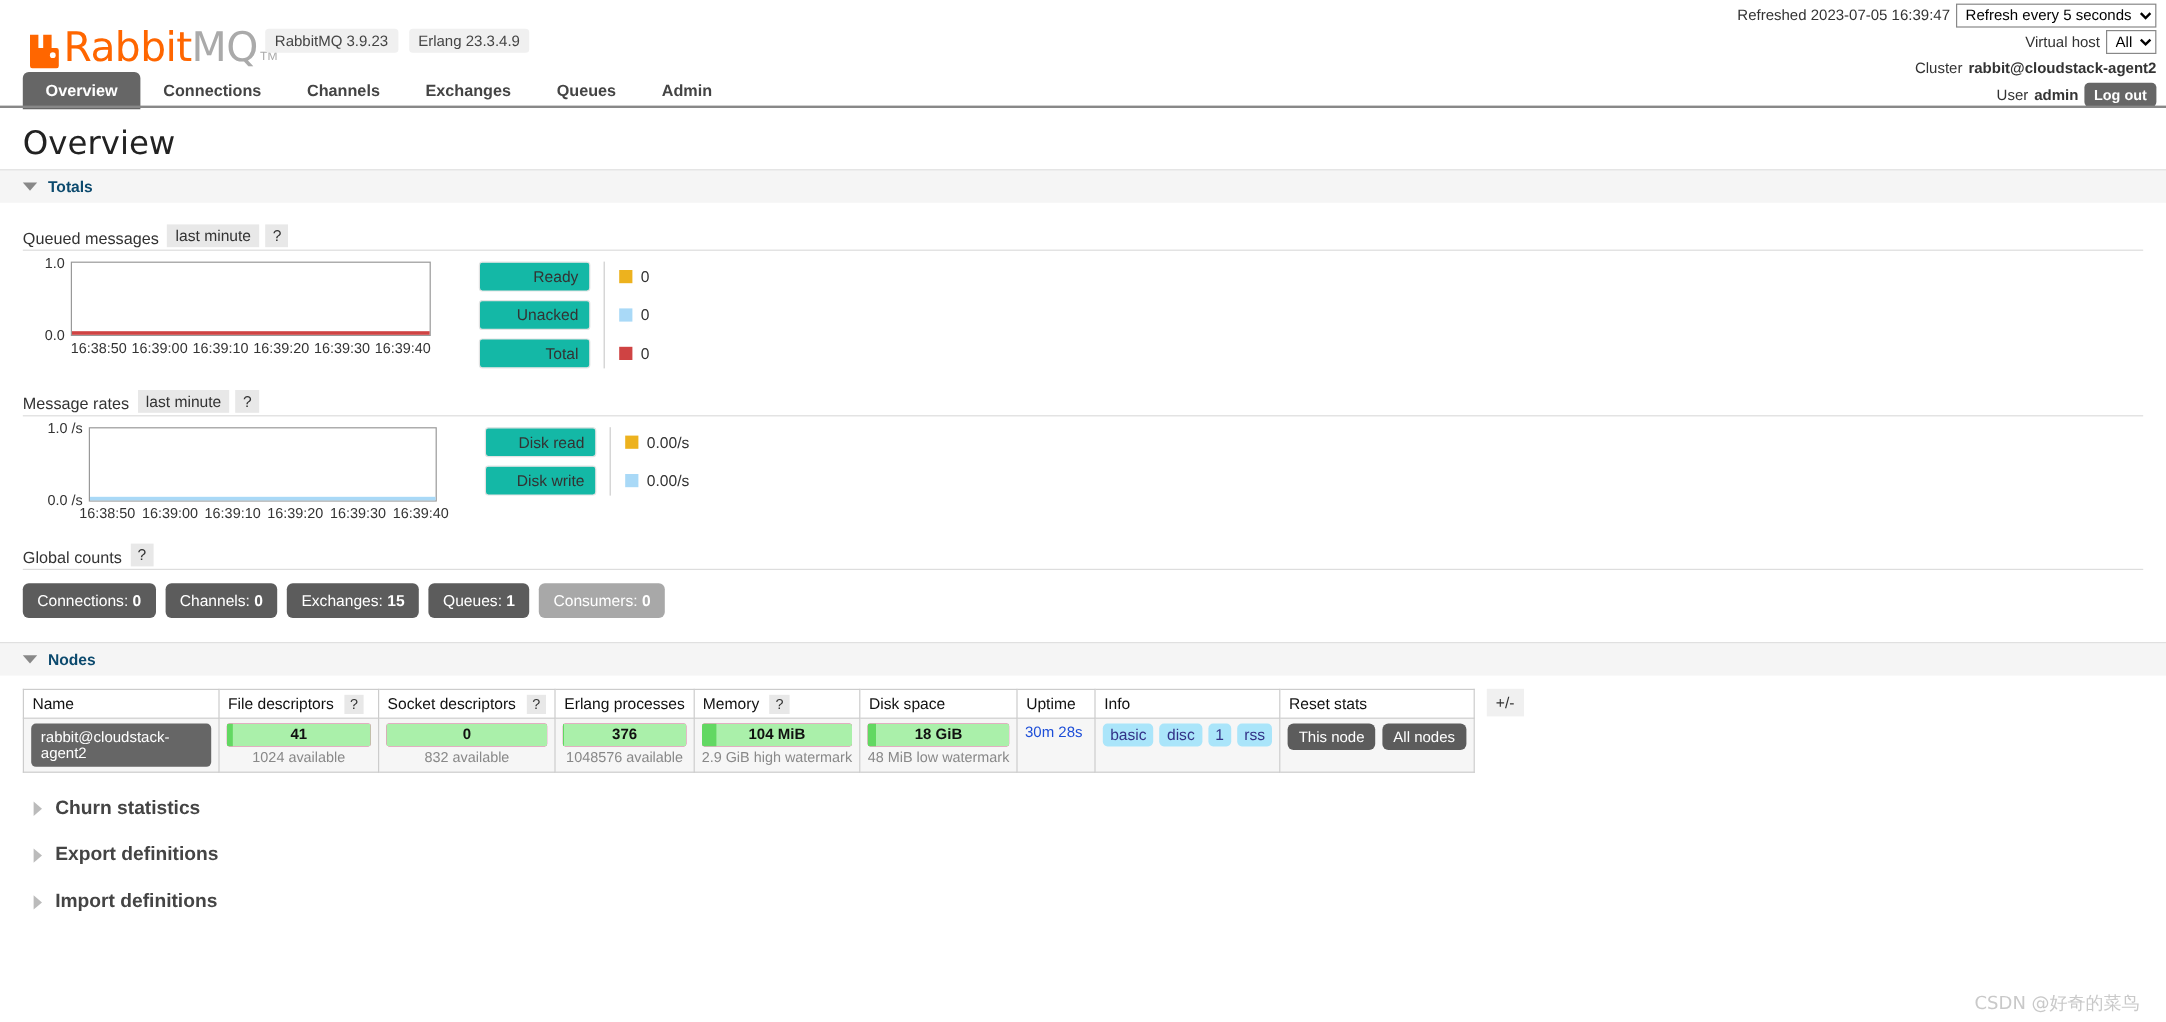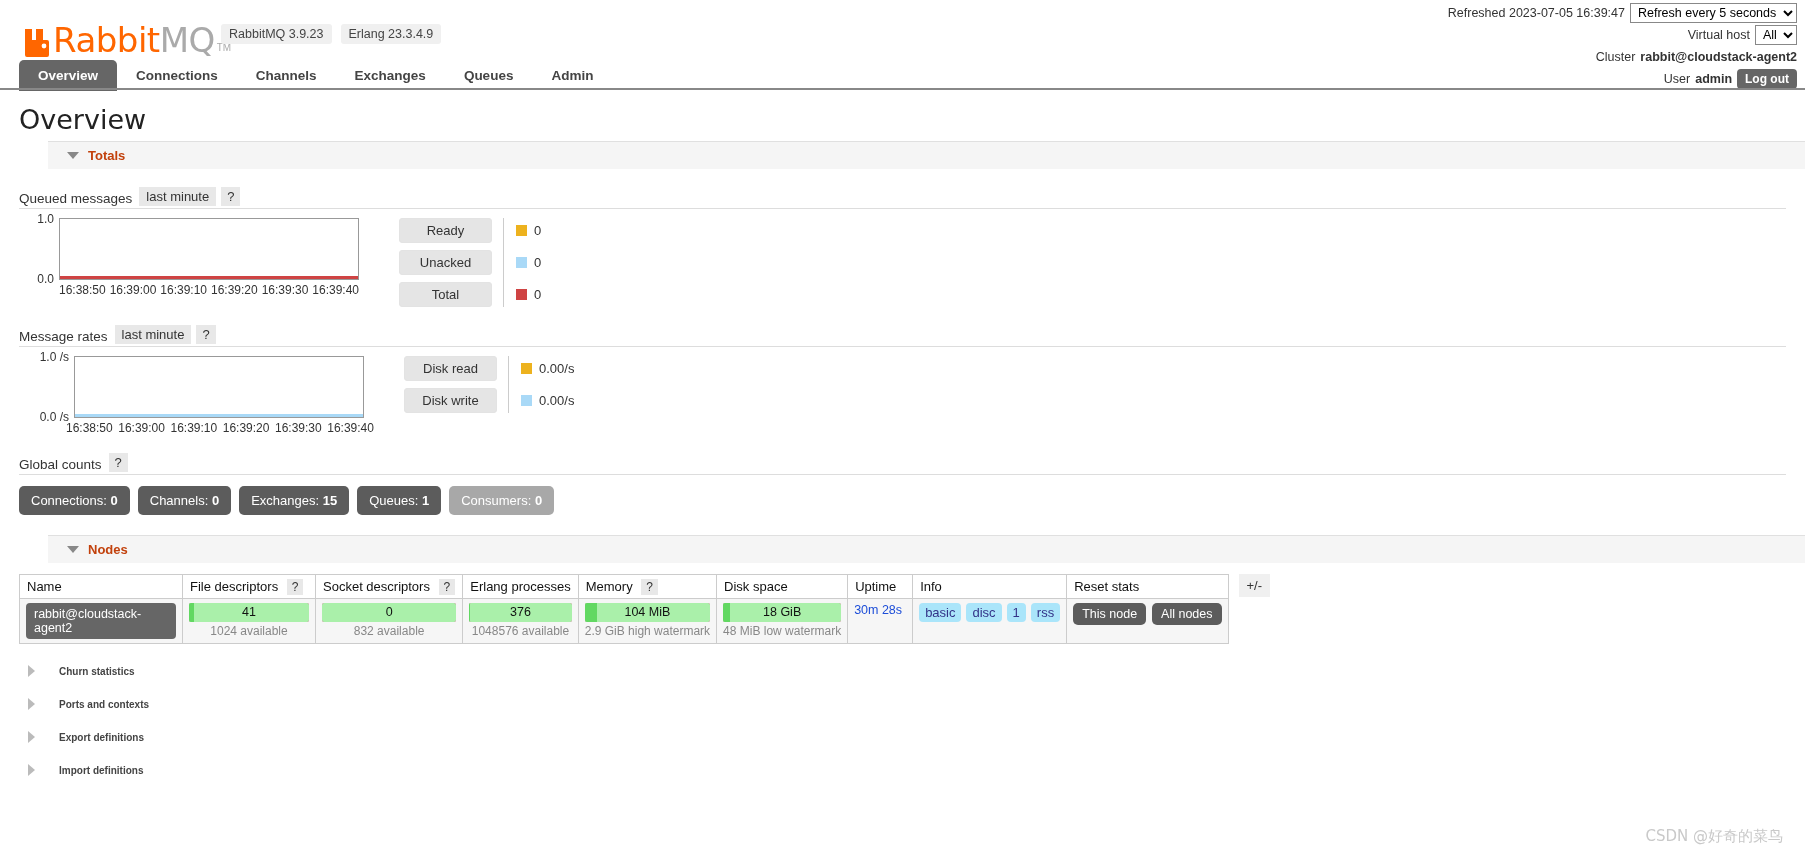--- a/index.html
+++ b/index.html
@@ -76,22 +76,22 @@
 
   
   .main { position: absolute; left: 0; top: 90px; width: 1805px; }
   h1.page-title {
     font-size: 27px; font-weight: normal; color: #222;
     margin: 14px 0 6px 19px; font-family: "DejaVu Sans", sans-serif;
   }
 
   .section-head {
     background: #f5f5f5; border-top: 1px solid #e0e0e0;
-    padding: 6px 0 6px 19px; font-size: 13px; font-weight: bold; color: #c2410c;
-    display: flex; align-items: center; gap: 9px; cursor: pointer; margin-left: 48px;
+    padding: 6px 0 6px 19px; font-size: 13px; font-weight: bold; color: #0c4a6e;
+    display: flex; align-items: center; gap: 9px; cursor: pointer;
   }
   .tri-down {
     width: 0; height: 0; border-left: 6px solid transparent;
     border-right: 6px solid transparent; border-top: 7px solid #888;
   }
   .tri-right {
     width: 0; height: 0; border-top: 6px solid transparent;
     border-bottom: 6px solid transparent; border-left: 7px solid #bbb;
   }
 
@@ -125,22 +125,22 @@
   }
   .x-labels {
     font-size: 12px; color: #333; margin-top: 3px;
     display: flex; justify-content: space-between;
   }
   .x-labels span { white-space: nowrap; }
 
   .legend { margin-left: 40px; display: flex; align-items: flex-start; }
   .legend-names { display: flex; flex-direction: column; gap: 7px; }
   .legend-name {
-    background: #e5e5e5; border: 1px solid #e3e3e3; border-radius: 3px;
-    font-size: 13px; color: #333; text-align: center;
+    background: #14b8a6; border: 1px solid #e3e3e3; border-radius: 3px;
+    font-size: 13px; color: #333; text-align: right;
     padding: 4px 9px; min-width: 93px;
   }
   .legend-vals {
     display: flex; flex-direction: column; gap: 7px;
     margin-left: 11px; padding-left: 12px; border-left: 1px solid #ccc;
   }
   .legend-val { display: flex; align-items: center; gap: 7px; height: 25px; }
   .swatch { width: 11px; height: 11px; display: inline-block; }
   .legend-num { font-size: 13px; color: #333; }
 
@@ -167,21 +167,21 @@
   table.nodes td {
     border: 1px solid #ccc; background: #f6f6f6; padding: 4px 6px;
     vertical-align: top;
   }
   .node-name-pill {
     background: #666; color: #fff; border-radius: 4px;
     padding: 4px 8px; font-size: 12.5px; display: inline-block; cursor: pointer;
   }
   .bar {
     position: relative; height: 19px; background: #ec4899;
-    border-radius: 2px; overflow: hidden;
+    border-radius: 2px; overflow: hidden; font-weight: bold;
   }
   .bar-fill {
     position: absolute; left: 0; top: 0; bottom: 0; background: #62d862;
   }
   .bar-bg-light { position:absolute; left:0; top:0; right:0; bottom:0; background:#aaf0aa; }
   .bar-text {
     position: absolute; left: 0; right: 0; top: 0; line-height: 19px;
     text-align: center; font-size: 12.5px; color: #111;
   }
   .sub-note {
@@ -199,22 +199,22 @@
     background: #5c5c5c; color: #fff; border-radius: 5px;
     padding: 4px 9px; font-size: 12.5px; cursor: pointer; white-space: nowrap;
   }
   .plusminus {
     margin-left: 10px; background: #f0f0f0; color: #333;
     font-size: 13px; padding: 4px 8px; cursor: pointer; align-self: flex-start;
   }
 
   
   .collapsed-sec {
-    display: flex; align-items: center; gap: 24px;
-    margin: 21px 0 0 28px; font-size: 10px; font-weight: bold; color: #444;
+    display: flex; align-items: center; gap: 11px;
+    margin: 21px 0 0 28px; font-size: 16px; font-weight: bold; color: #444;
     cursor: pointer;
   }
 
   .watermark {
     position: absolute; right: 22px; bottom: 6px;
     font-size: 15px; color: #c9c9c9;
     font-family: "DejaVu Sans", sans-serif;
   }
 </style>
 </head>
@@ -503,24 +503,20 @@
       </table>
       <span class="plusminus">+/-</span>
     </div>
 
     <div class="collapsed-sec">
       <span class="tri-right"></span>
       <span>Churn statistics</span>
     </div>
     <div class="collapsed-sec">
       <span class="tri-right"></span>
-      <span>Ports and contexts</span>
-    </div>
-    <div class="collapsed-sec">
-      <span class="tri-right"></span>
       <span>Export definitions</span>
     </div>
     <div class="collapsed-sec">
       <span class="tri-right"></span>
       <span>Import definitions</span>
     </div>
   </div>
 
   <div class="watermark">CSDN @好奇的菜鸟</div>
 </div>

